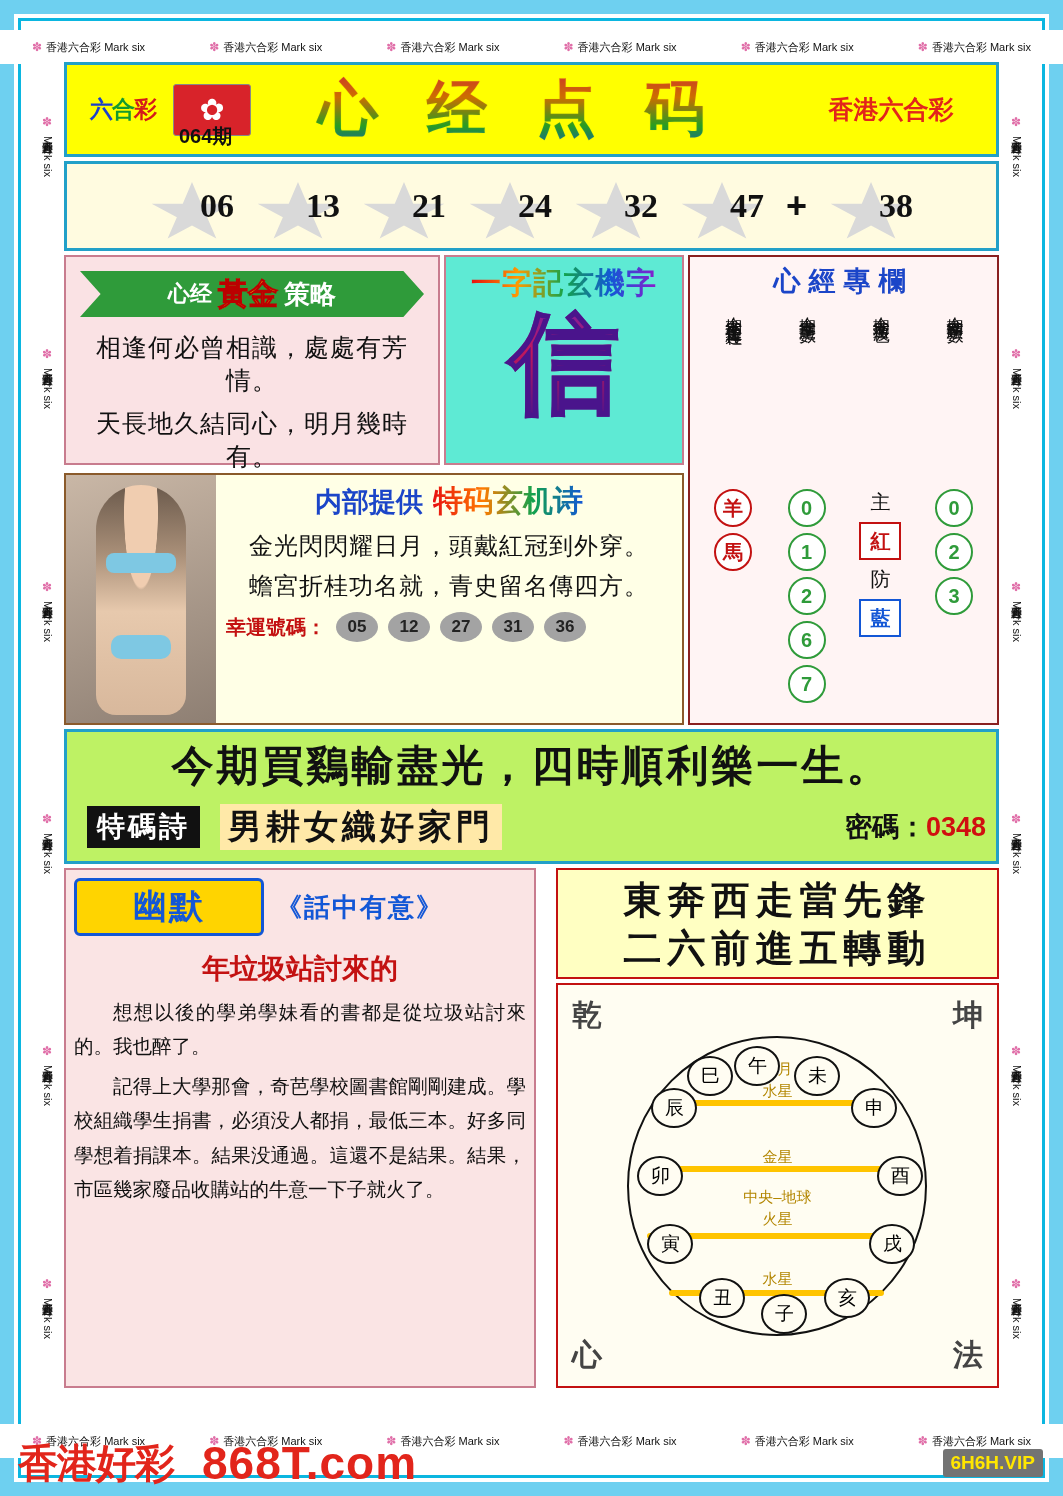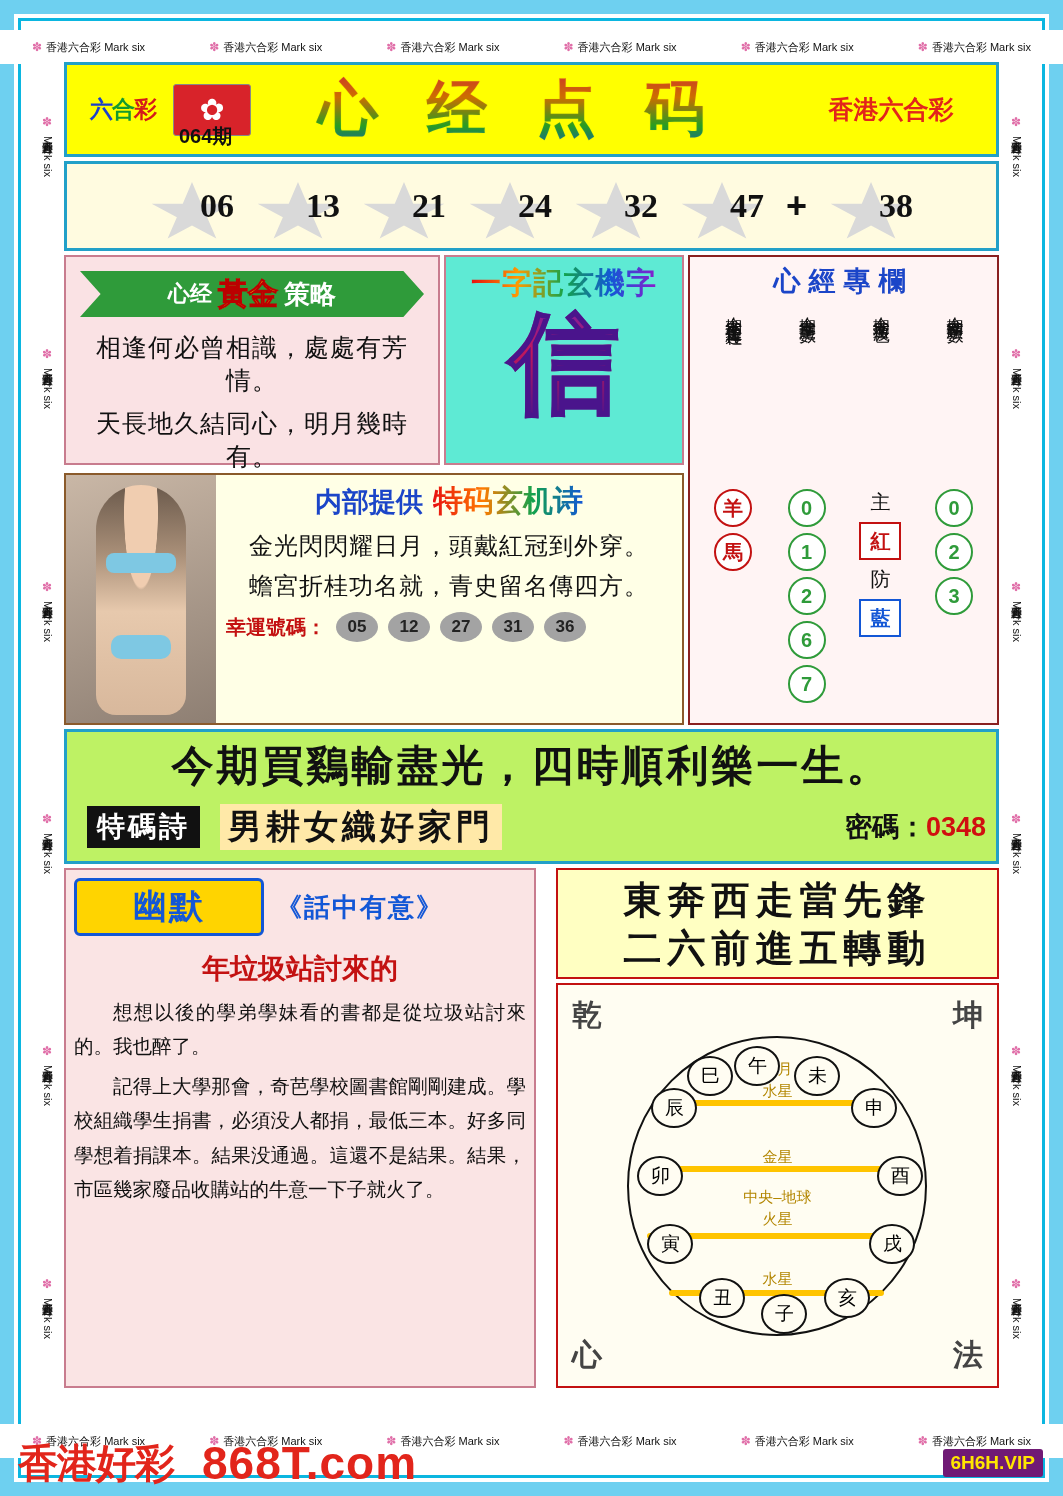--- a/index.html
+++ b/index.html
@@ -313,21 +313,21 @@
   }
 
   
   .footer {
     position:absolute; left:0; top:1430px; width:1063px; height:66px;
     display:flex; align-items:center;
   }
   .f-left { font-size:40px; font-weight:bold; color:#e2251b; margin-left:18px; letter-spacing:-1px; }
   .f-mid { font-size:46px; font-weight:bold; color:#e2251b; margin-left:28px; letter-spacing:1px; }
   .f-right {
-    margin-left:auto; margin-right:20px; background:#701a75; color:#ffe600;
+    margin-left:auto; margin-right:20px; background:#737373; color:#ffe600;
     font-size:19px; font-weight:bold; padding:3px 8px; border-radius:3px;
   }
 </style>
 </head>
 <body>
 
 <div class="page">
 
   <div class="band band-t"></div>
   <div class="band band-b"></div>

